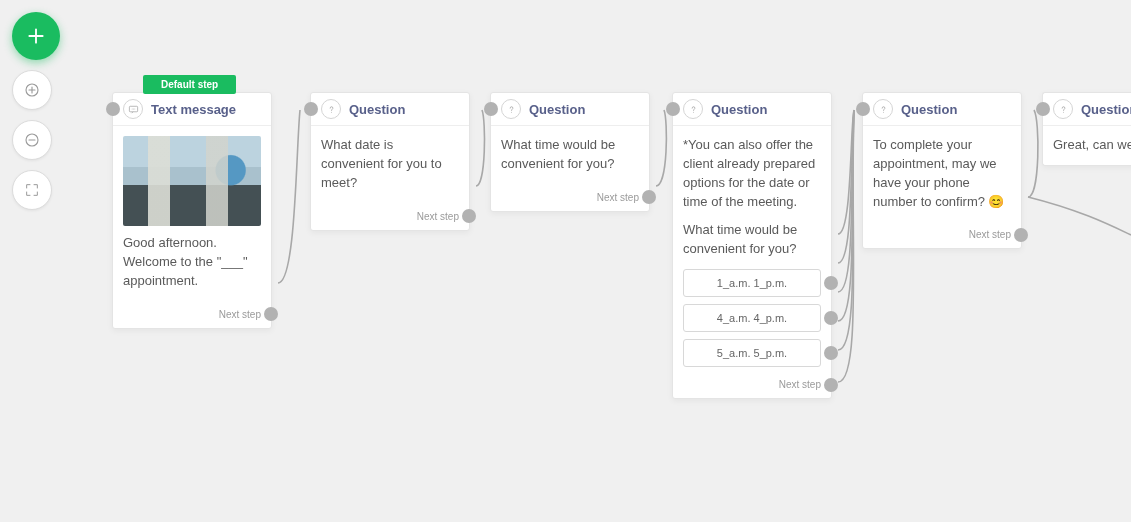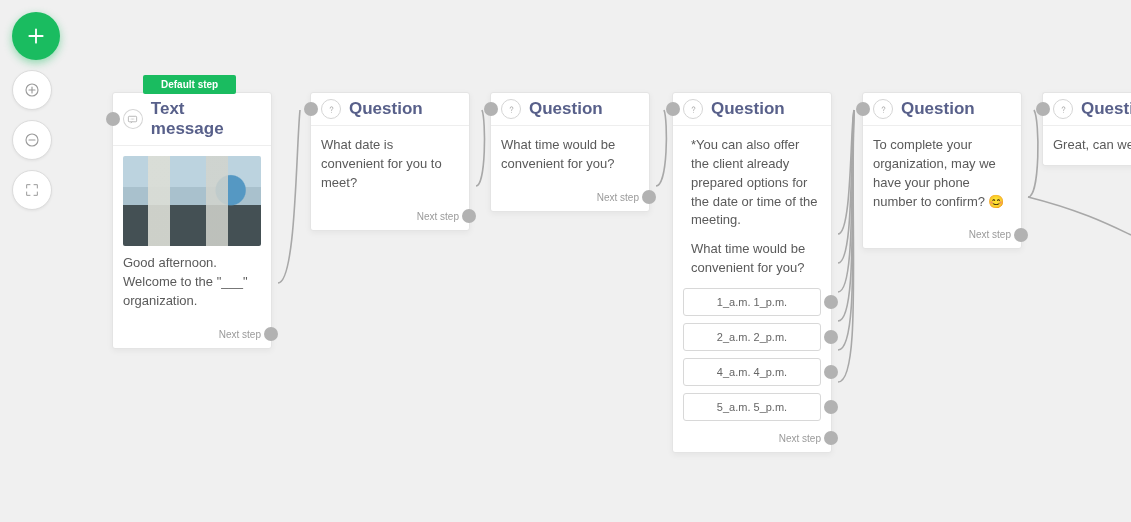--- a/index.html
+++ b/index.html
@@ -57,34 +57,34 @@
     border-bottom: 1px solid #eee;
     min-height: 30px;
   }
   .node-header .type-icon {
     width: 20px; height: 20px;
     border: 1px solid #d5d5d5; border-radius: 50%;
     display: flex; align-items: center; justify-content: center;
     margin-right: 8px; color: #888;
   }
   .node-header .node-title {
-    font-size: 17px; font-weight: 600; color: #58608a;
+    font-size: 13px; font-weight: 600; color: #58608a;
   }
   .in-connector {
     position: absolute;
     left: -7px; top: 50%; transform: translateY(-50%);
     width: 14px; height: 14px; border-radius: 50%;
     background: #b2b2b2;
   }
   .node-body {
     padding: 10px;
     font-size: 13px; color: #5a5a5a; line-height: 1.45;
     position: relative;
   }
-  .node-body.tight { padding: 10px 10px 2px 18px; }
+  .node-body.tight { padding: 10px 10px 2px 10px; }
   .big-image-placeholder {
     width: 100%; height: 90px; border-radius: 2px; overflow: hidden; margin-bottom: 8px;
     background:
       radial-gradient(circle at 78% 38%, #5598c3 0 12%, transparent 13%),
       linear-gradient(180deg, #bcd3df 0 35%, #a9c1cd 35% 55%, #445054 55% 100%);
     position: relative;
   }
   .big-image-placeholder::after {
     content:""; position:absolute; inset:0;
     background:
@@ -190,21 +190,21 @@
             <path d="M8 20l3-3" stroke="#9a9a9a" stroke-width="1.5"></path>
             <circle cx="9" cy="11" r="1" fill="#9a9a9a"></circle>
             <circle cx="12" cy="11" r="1" fill="#9a9a9a"></circle>
             <circle cx="15" cy="11" r="1" fill="#9a9a9a"></circle>
           </svg>
       </div>
       <div class="node-title">Text message</div>
     </div>
     <div class="node-body">
       <div class="big-image-placeholder"></div>
-      <div>Good afternoon. Welcome to the "___" organization.</div>
+      <div>Good afternoon. Welcome to the "___" appointment.</div>
     </div>
     <div class="next-step-row">
       <span>Next step</span>
       <span class="out-connector"></span>
     </div>
   </div>
 
   <div id="node2" class="node">
     <div class="node-header">
       <div class="in-connector"></div>
@@ -261,24 +261,20 @@
       <div style="height:10px"></div>
       <div>What time would be convenient for you?</div>
     </div>
     <div style="height:8px"></div>
     <div class="options">
       <div class="option-row">
         <div class="option-btn">1_a.m. 1_p.m.</div>
         <span class="option-out"></span>
       </div>
       <div class="option-row">
-        <div class="option-btn">2_a.m. 2_p.m.</div>
-        <span class="option-out"></span>
-      </div>
-      <div class="option-row">
         <div class="option-btn">4_a.m. 4_p.m.</div>
         <span class="option-out"></span>
       </div>
       <div class="option-row">
         <div class="option-btn">5_a.m. 5_p.m.</div>
         <span class="option-out"></span>
       </div>
     </div>
     <div class="next-step-row">
       <span>Next step</span>
@@ -291,21 +287,21 @@
       <div class="in-connector"></div>
       <div class="type-icon">
         <svg width="11" height="11" viewBox="0 0 24 24" fill="none">
             <path d="M9 9a3 3 0 116 0c0 2-3 2.5-3 5" stroke="#9a9a9a" stroke-width="1.6" stroke-linecap="round"></path>
             <circle cx="12" cy="18" r="1" fill="#9a9a9a"></circle>
           </svg>
       </div>
       <div class="node-title">Question</div>
     </div>
     <div class="node-body">
-      <div>To complete your organization, may we have your phone number to confirm? 😊</div>
+      <div>To complete your appointment, may we have your phone number to confirm? 😊</div>
     </div>
     <div class="next-step-row">
       <span>Next step</span>
       <span class="out-connector"></span>
     </div>
   </div>
 
   <div id="node6" class="node" style="border-right:none;border-top-right-radius:0;border-bottom-right-radius:0;">
     <div class="node-header">
       <div class="in-connector"></div>

